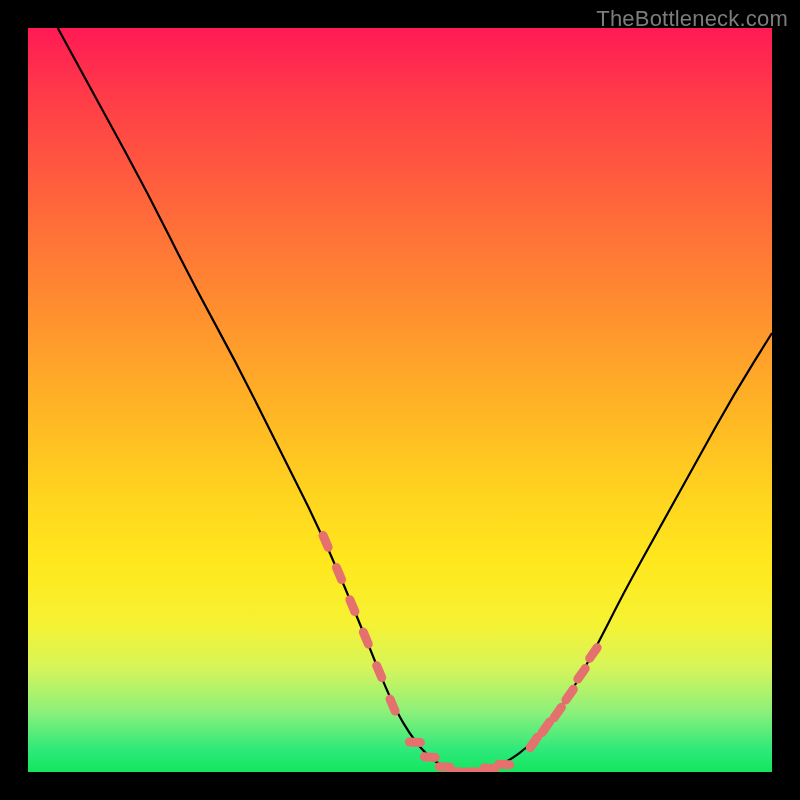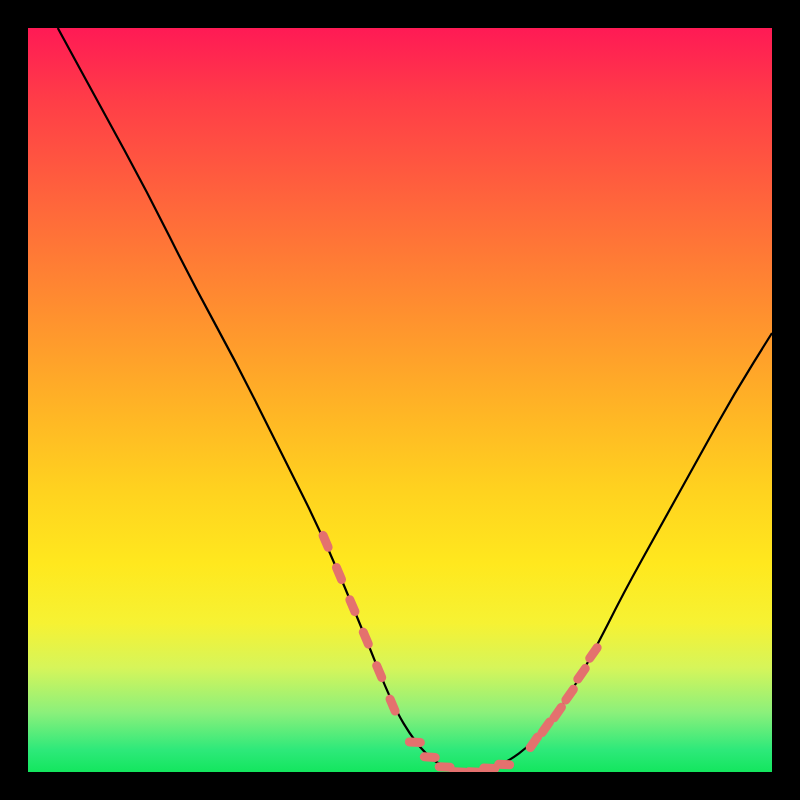--- a/index.html
+++ b/index.html
@@ -57,20 +57,21 @@
     left: 0;
     top: 0;
     width: 744px;
     height: 744px;
   }
 </style>
 </head>
 <body>
 
 <div class="frame">
+  <div class="watermark">TheBottleneck.com</div>
 
   <div class="plot">
     <svg class="overlay" viewBox="0 0 744 744" preserveAspectRatio="none">
       <g>
           <path d="M 29.76 0 Q 29.76 0 52.080000000000005 40.920000000000016 Q 74.4 81.84000000000003 96.72 122.75999999999999 Q 119.04 163.67999999999995 141.36 208.31999999999996 Q 163.68 252.95999999999998 186 293.88 Q 208.32000000000002 334.79999999999995 230.64000000000001 379.43999999999994 Q 252.96 424.08 275.28000000000003 468.72 Q 297.6 513.36 316.20000000000005 558 Q 334.8 602.64 349.68 639.8399999999999 Q 364.56 677.04 375.72 695.64 Q 386.88 714.24 398.04 725.4 Q 409.20000000000005 736.56 420.36 740.28 Q 431.52 744 438.96 744 Q 446.4 744 461.28 740.28 Q 476.16 736.56 491.04 725.4 Q 505.92 714.24 520.8 695.64 Q 535.68 677.04 550.56 651 Q 565.44 624.96 580.32 595.2 Q 595.2 565.44 613.8 531.96 Q 632.4 498.48 651 465 Q 669.6 431.52000000000004 688.2 398.04 Q 706.8 364.56 725.4 334.8 T 744 305.04" fill="none" stroke="#000000" stroke-width="2.2"></path>
         </g>
       <g>
           <rect x="286.6" y="508.86" width="22" height="9" rx="4.5" fill="#e4716e" transform="rotate(67 297.6 513.36)"></rect>
           <rect x="299.99199999999996" y="541.0007999999999" width="22" height="9" rx="4.5" fill="#e4716e" transform="rotate(67 310.99199999999996 545.5007999999999)"></rect>
           <rect x="313.384" y="573.1416" width="22" height="9" rx="4.5" fill="#e4716e" transform="rotate(67 324.384 577.6416)"></rect>

